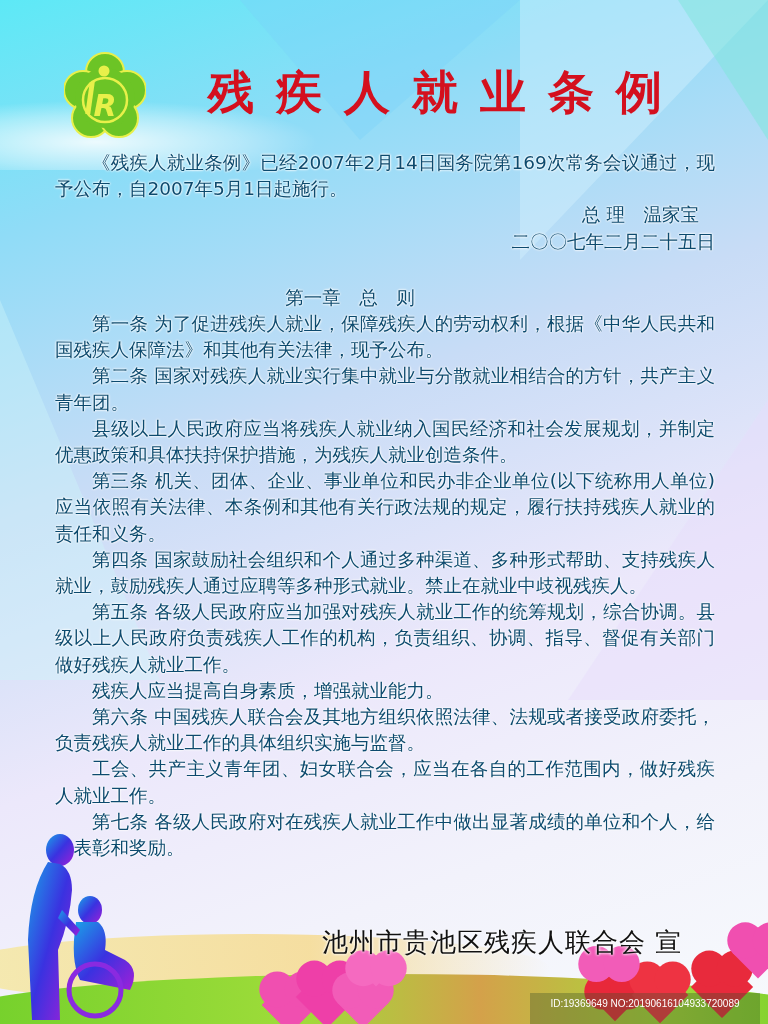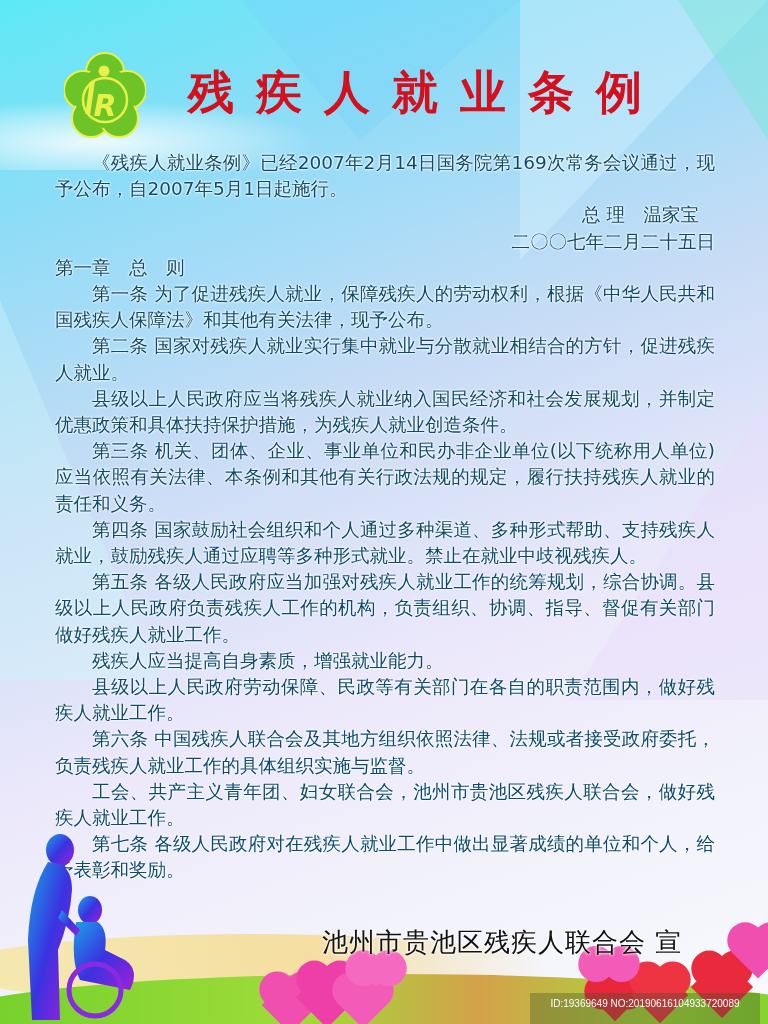--- a/index.html
+++ b/index.html
@@ -13,29 +13,29 @@
     .f2 { left: 520px; top: 0; width: 0; height: 0; border-left: 0 solid transparent; border-right: 248px solid transparent; border-top: 260px solid rgba(210,240,252,0.45); }
     .f3 { right: 0; top: 0; width: 0; height: 0; border-left: 90px solid transparent; border-top: 140px solid rgba(130,230,220,0.55); }
     .f4 { left: 0; top: 300px; width: 0; height: 0; border-right: 160px solid transparent; border-bottom: 380px solid rgba(205,245,250,0.4); }
     .f5 { right: 0; top: 400px; width: 0; height: 0; border-left: 200px solid transparent; border-bottom: 300px solid rgba(230,220,250,0.45); }
     .clouds { position: absolute; left: 0; top: 100px; width: 320px; height: 70px;
       background: radial-gradient(ellipse at 30% 60%, rgba(255,255,255,0.85) 0%, rgba(255,255,255,0.35) 45%, rgba(255,255,255,0) 70%); }
 
     .header { position: absolute; left: 64px; top: 48px; height: 90px; display: flex; align-items: center; }
     .logo { width: 82px; height: 82px; position: relative; }
     .title {
-      margin-left: 42px; font-size: 46px; font-weight: bold; color: #d4101e; letter-spacing: 22px;
+      margin-left: 62px; font-size: 46px; font-weight: bold; color: #d4101e; letter-spacing: 22px;
       font-family: "DejaVu Sans", sans-serif;
     }
 
     .content { position: absolute; left: 55px; top: 150px; width: 660px; font-size: 18.5px; line-height: 26.2px; color: #0c4a6e; }
     .content p { margin: 0; text-indent: 2em; text-align: justify; text-shadow: 0 0 2px #fff, 0 0 2px #fff, 0 0 3px #fff; }
     .content .right { text-align: right; text-indent: 0; }
     .content .sig-name { padding-right: 6px; }
-    .content .center { text-align: left; text-indent: 0; padding-right: 70px; }
+    .content .center { text-align: center; text-indent: 0; padding-right: 70px; margin-top: 30px; }
 
     .footer-org { position: absolute; left: 322px; top: 925px; font-size: 26px; color: #111; letter-spacing: 1px; text-shadow: 0 0 3px #fff, 0 0 3px #fff; }
 
     .ground { position: absolute; left: 0; bottom: 0; width: 768px; height: 110px; overflow: hidden; }
     .hill1 { position: absolute; left: -60px; bottom: -40px; width: 900px; height: 90px; border-radius: 50%;
       background: linear-gradient(90deg, #6fcf2a, #9fdc3a 40%, #d4a14a 60%, #a8d83a 80%, #6fcf2a); }
     .hill2 { position: absolute; left: -50px; bottom: 20px; width: 600px; height: 70px; border-radius: 50%;
       background: linear-gradient(90deg, #f5e9a0, #f6d98a 60%, rgba(246,217,138,0)); opacity: 0.8; }
     .heart { position: absolute; width: 36px; height: 36px; transform: rotate(45deg); }
     .heart::before, .heart::after { content: ""; position: absolute; width: 36px; height: 36px; border-radius: 50%; background: inherit; }
@@ -78,29 +78,28 @@
   </div>
   <div class="title">残疾人就业条例</div>
 </div>
 
 <div class="content">
   <p>《残疾人就业条例》已经2007年2月14日国务院第169次常务会议通过，现予公布，自2007年5月1日起施行。</p>
   <p class="right sig-name" style="padding-right:16px;text-align:right;">总 理　温家宝</p>
   <p class="right">二〇〇七年二月二十五日</p>
   <p class="center">第一章　总　则</p>
   <p>第一条  为了促进残疾人就业，保障残疾人的劳动权利，根据《中华人民共和国残疾人保障法》和其他有关法律，现予公布。</p>
-  <p>第二条  国家对残疾人就业实行集中就业与分散就业相结合的方针，促进残疾人就业。</p>
+  <p>第二条  国家对残疾人就业实行集中就业与分散就业相结合的方针，共产主义青年团。</p>
   <p>县级以上人民政府应当将残疾人就业纳入国民经济和社会发展规划，并制定优惠政策和具体扶持保护措施，为残疾人就业创造条件。</p>
   <p>第三条  机关、团体、企业、事业单位和民办非企业单位(以下统称用人单位)应当依照有关法律、本条例和其他有关行政法规的规定，履行扶持残疾人就业的责任和义务。</p>
   <p>第四条  国家鼓励社会组织和个人通过多种渠道、多种形式帮助、支持残疾人就业，鼓励残疾人通过应聘等多种形式就业。禁止在就业中歧视残疾人。</p>
   <p>第五条  各级人民政府应当加强对残疾人就业工作的统筹规划，综合协调。县级以上人民政府负责残疾人工作的机构，负责组织、协调、指导、督促有关部门做好残疾人就业工作。</p>
   <p>残疾人应当提高自身素质，增强就业能力。</p>
-  <p>县级以上人民政府劳动保障、民政等有关部门在各自的职责范围内，做好残疾人就业工作。</p>
   <p>第六条  中国残疾人联合会及其地方组织依照法律、法规或者接受政府委托，负责残疾人就业工作的具体组织实施与监督。</p>
-  <p>工会、共产主义青年团、妇女联合会，池州市贵池区残疾人联合会，做好残疾人就业工作。</p>
+  <p>工会、共产主义青年团、妇女联合会，应当在各自的工作范围内，做好残疾人就业工作。</p>
   <p>第七条  各级人民政府对在残疾人就业工作中做出显著成绩的单位和个人，给予表彰和奖励。</p>
 </div>
 
 <div class="ground">
   <div class="hill2"></div>
   <div class="hill1"></div>
 </div>
 <div class="heart" style="left:270px; top:985px; background:#f04fb0; width:40px; height:40px;"></div>
 <div class="heart" style="left:305px; top:975px; background:#ee3fa8; width:44px; height:44px;"></div>
 <div class="heart" style="left:345px; top:985px; background:#f25cb8;"></div>

